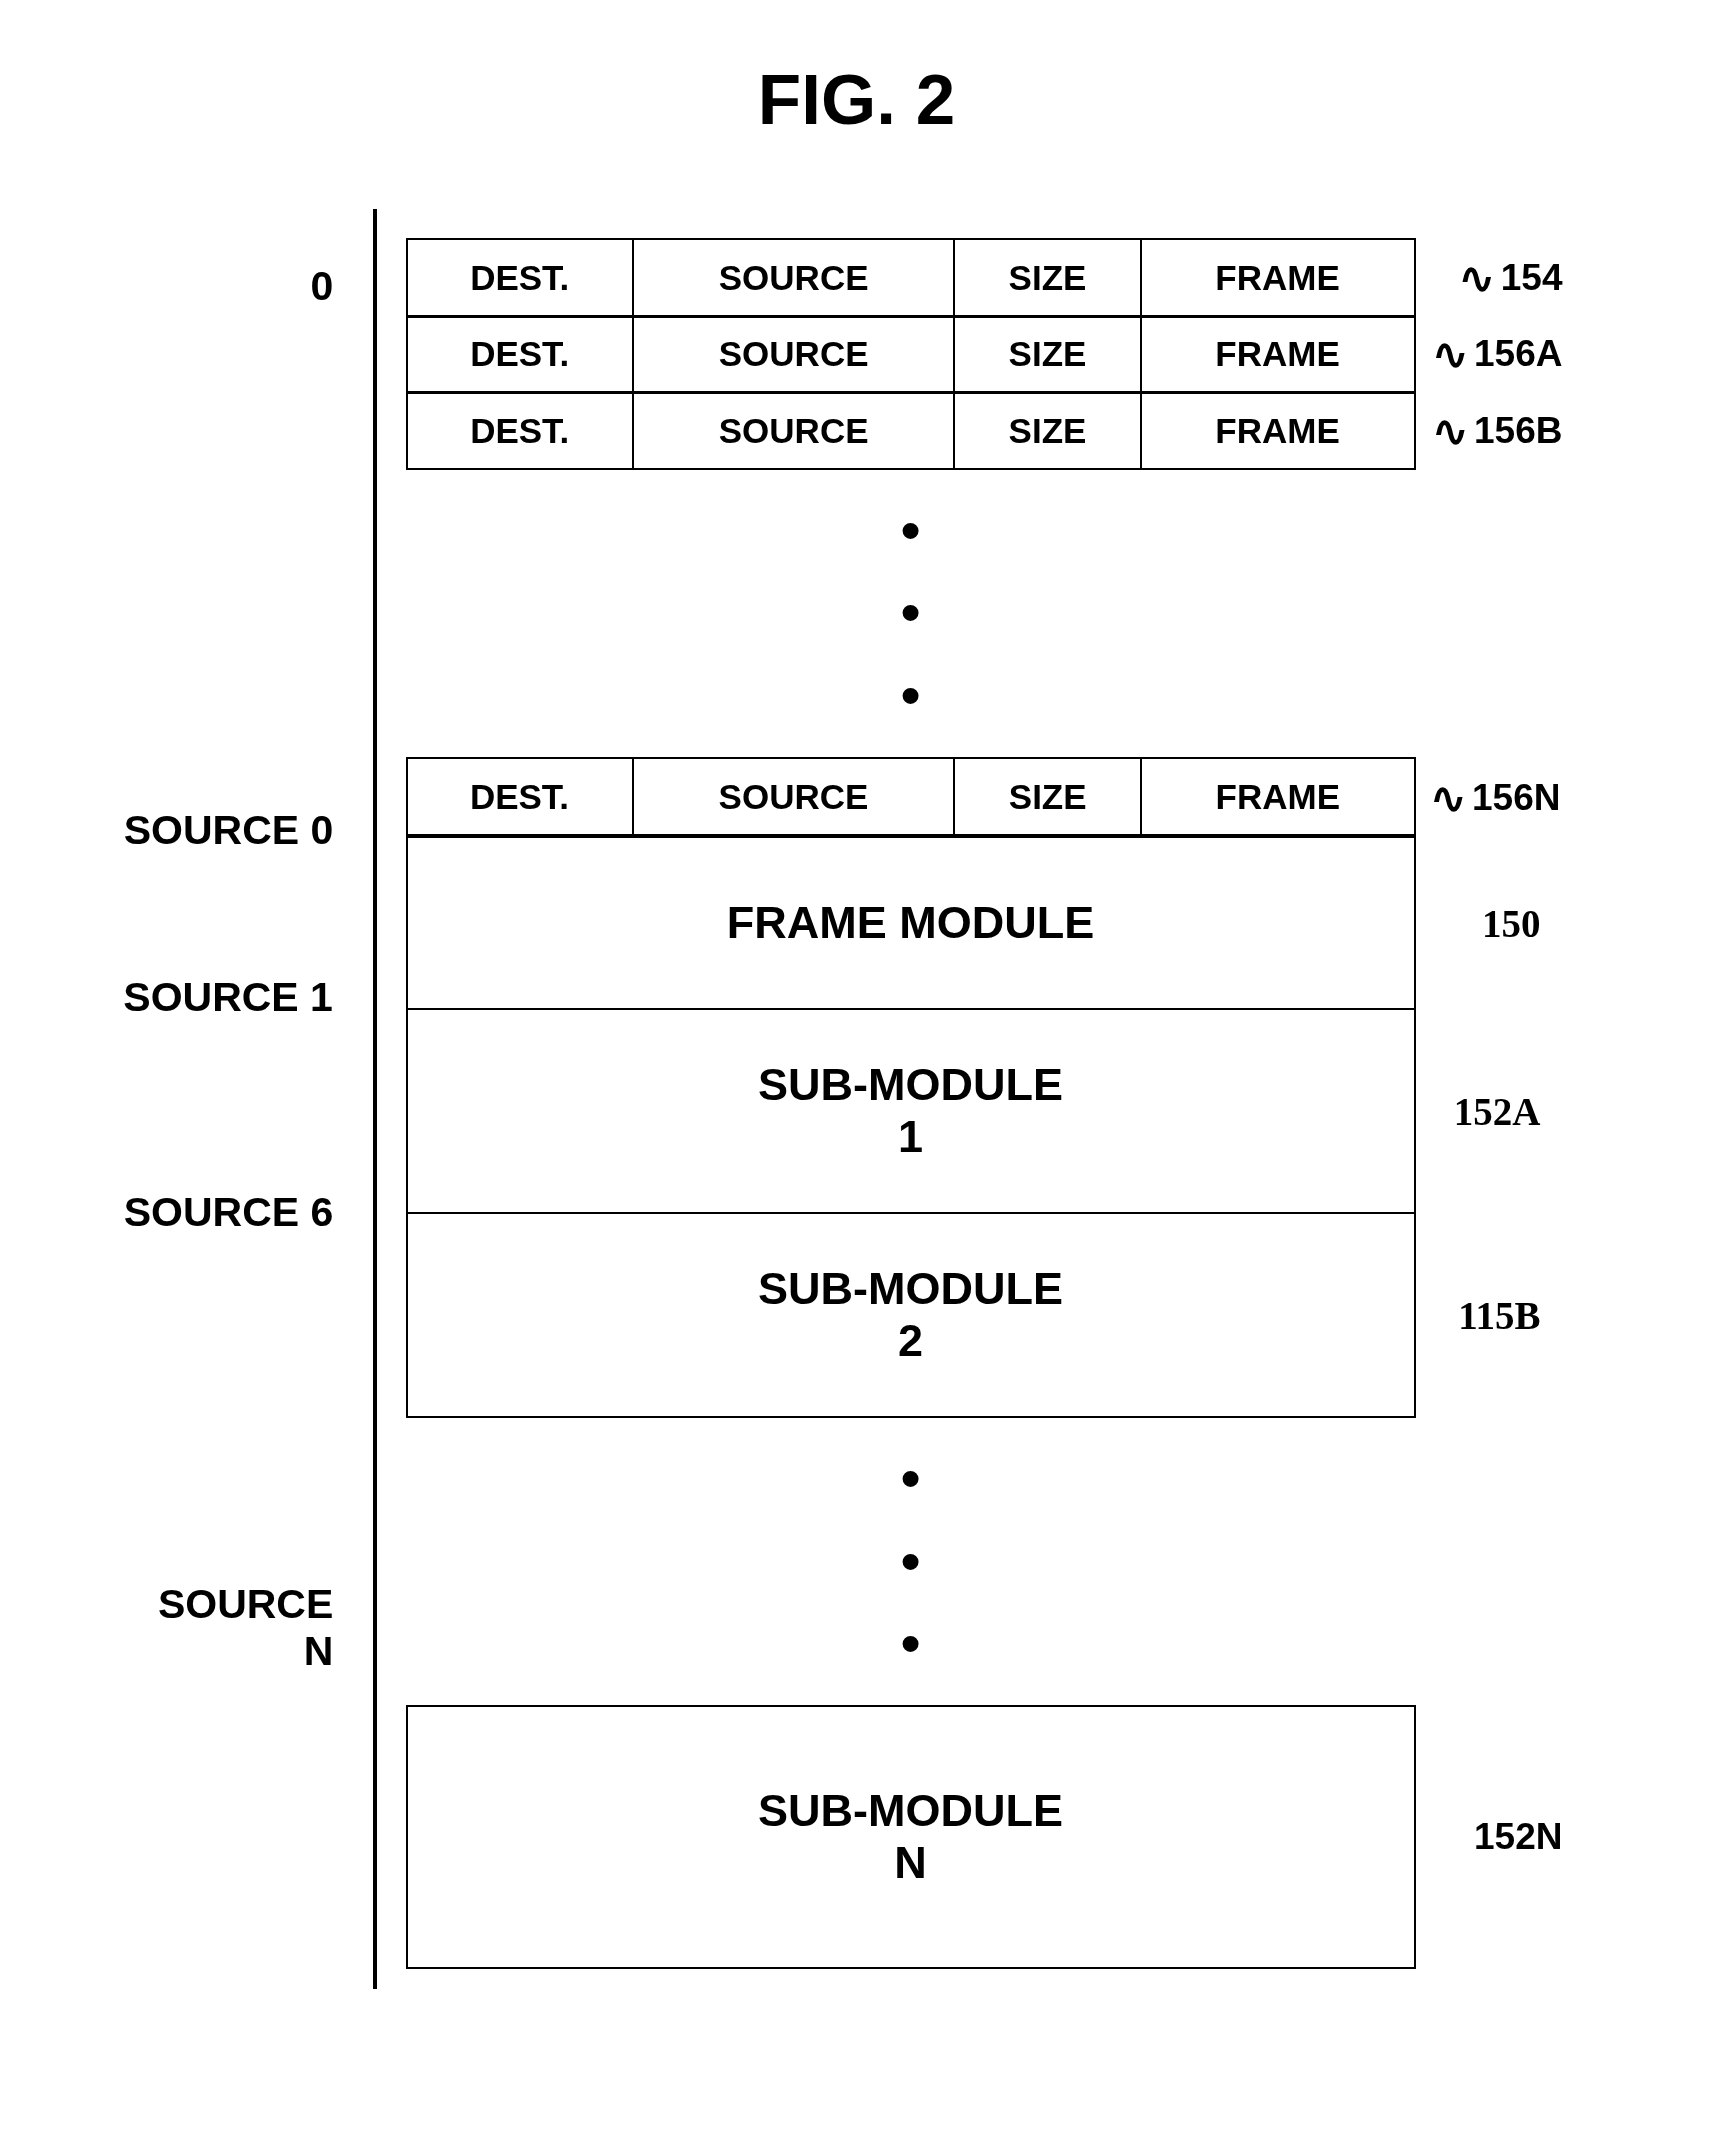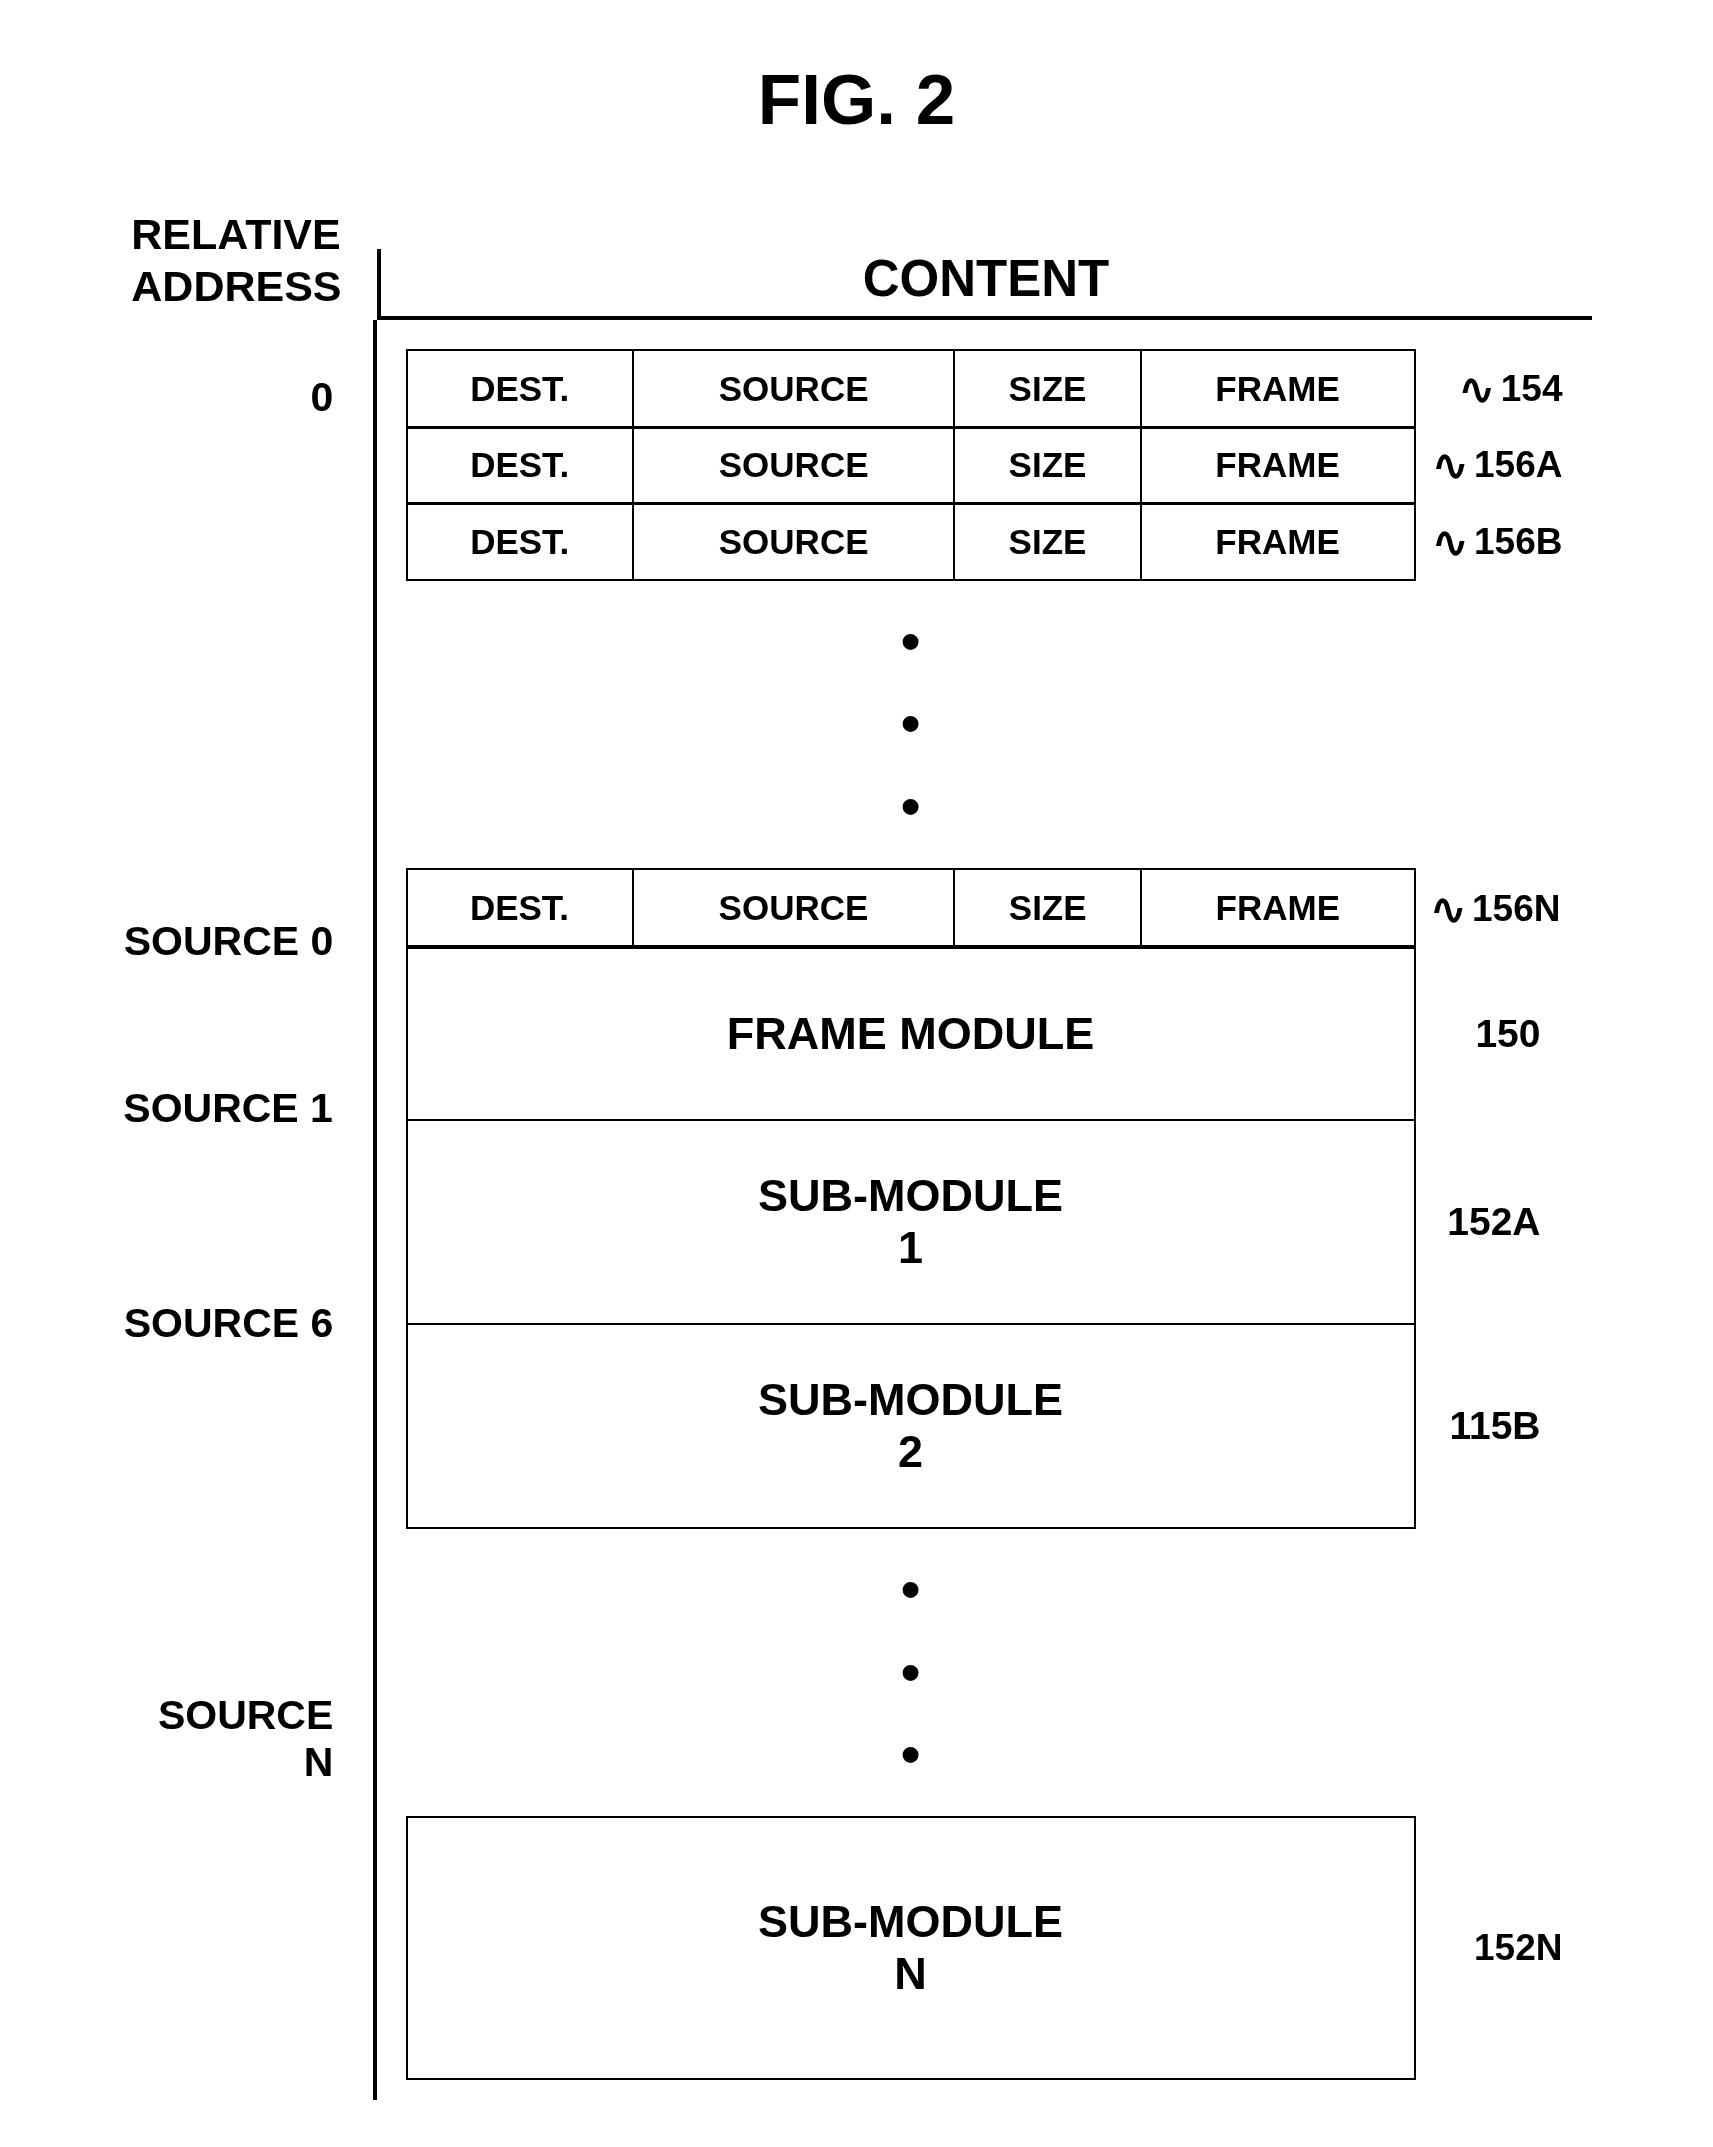--- a/index.html
+++ b/index.html
@@ -138,20 +138,21 @@
       position: relative;
     }
 
     .module-label-right {
       position: absolute;
       right: -127px;
       top: 50%;
       transform: translateY(-50%);
       font-size: 39px;
       font-weight: bold;
+      font-family: Liberation Serif, serif;
     }
 
     .right-column-inner {
       width: 100%;
       position: relative;
       padding-right: 147px;
     }
 
     .table-row-wrapper {
       position: relative;
@@ -173,28 +174,20 @@
   </style>
 </head>
 <body>
 
 <div class="page">
 
   <div class="fig-title">FIG. 2</div>
 
   <div class="diagram-container">
 
-    <div class="header-row">
-      <div class="col-left">
-        <div class="header-relative">RELATIVE ADDRESS</div>
-      </div>
-      <div class="col-right">
-        <div class="header-content">CONTENT</div>
-      </div>
-    </div>
 
     <div class="main-layout">
 
       <div class="left-column" style="min-height: 1666px;">
         <div class="addr-label" style="top: 54px; right: 19.6px;">0</div>
         <div class="addr-label" style="top: 598px; right: 19.6px;">SOURCE 0</div>
         <div class="addr-label" style="top: 765px; right: 20px;">SOURCE 1</div>
         <div class="addr-label" style="top: 980px; right: 19.6px;">SOURCE 6</div>
         <div class="addr-label" style="top: 1372px; right: 19.6px;">SOURCE N</div>
       </div>

